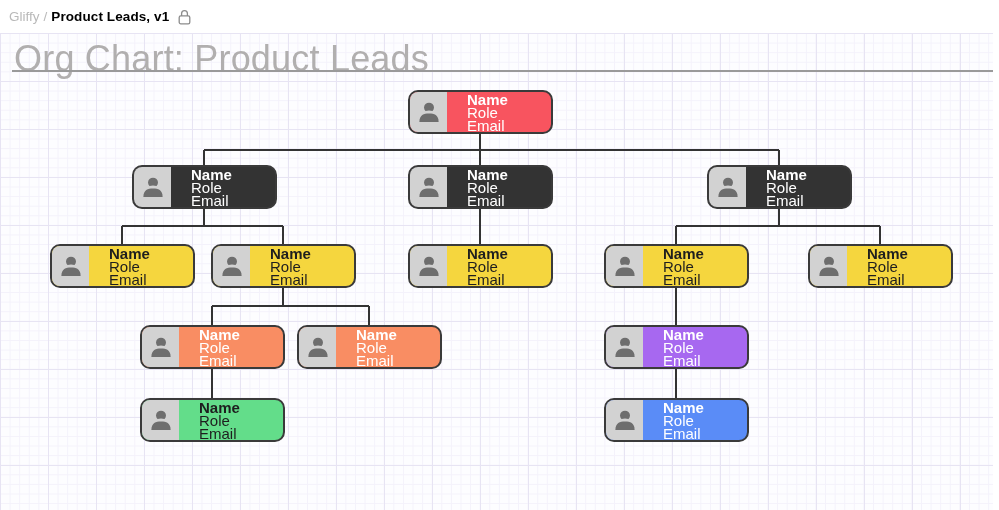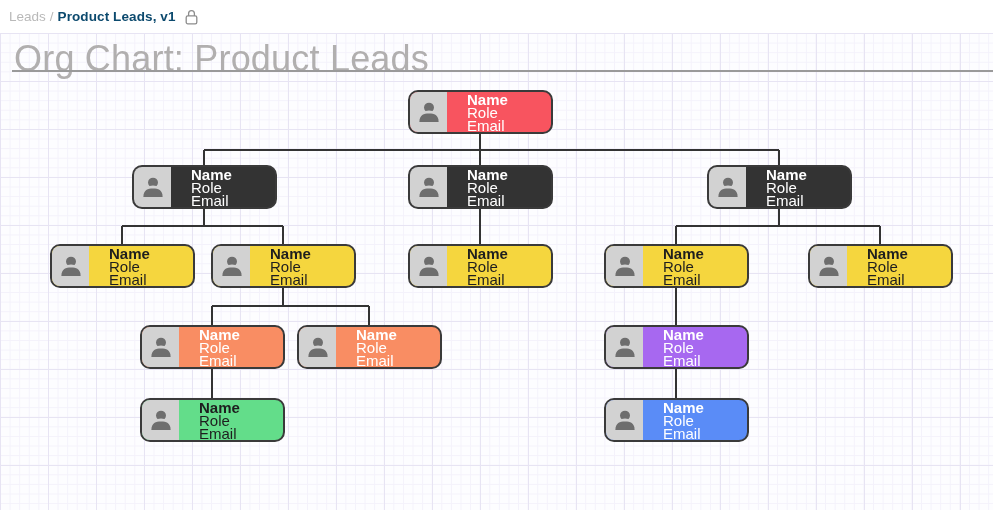--- a/index.html
+++ b/index.html
@@ -7,21 +7,21 @@
     width:999px;height:510px;overflow:hidden;position:relative;
     font-family:"Liberation Sans",sans-serif;background:#ffffff;
   }
   
   .header{
     position:absolute;left:0;top:0;width:999px;height:33px;background:#ffffff;
     display:flex;align-items:center;padding-left:9px;box-sizing:border-box;z-index:5;
   }
   .crumb-app{color:#b9b9b9;font-size:13.5px;}
   .crumb-sep{color:#b9b9b9;font-size:13.5px;margin:0 4px;}
-  .crumb-doc{color:#0c4a6e;font-size:13.5px;font-weight:bold;letter-spacing:.1px;}
+  .crumb-doc{color:#000000;font-size:13.5px;font-weight:bold;letter-spacing:.1px;}
   .lock{margin-left:9px;display:flex;align-items:center;}
   
   .canvas{
     position:absolute;left:0;top:33px;width:999px;height:477px;
     background-color:#fdfdff;
     background-image:
       linear-gradient(#e7e4f3 1px, transparent 1px),
       linear-gradient(90deg, #e7e4f3 1px, transparent 1px),
       linear-gradient(#f4f2fb 1px, transparent 1px),
       linear-gradient(90deg, #f4f2fb 1px, transparent 1px);
@@ -49,21 +49,21 @@
   .card .lines{
     display:flex;flex-direction:column;justify-content:center;padding-left:20px;
     font-size:15px;line-height:13px;
   }
   .card .lines .nm{font-weight:bold;}
 </style>
 </head>
 <body>
 
 <div class="header">
-  <span class="crumb-app">Leads</span>
+  <span class="crumb-app">Gliffy</span>
   <span class="crumb-sep">/</span>
   <span class="crumb-doc">Product Leads, v1</span>
   <span class="lock">
     <svg width="13" height="16" viewBox="0 0 13 16" fill="none">
       <path d="M3.6 7 V4.6 a2.9 2.9 0 0 1 5.8 0 V7" stroke="#8c8c8c" stroke-width="1.3"></path>
       <rect x="1.2" y="6.8" width="10.6" height="8" rx="1.6" stroke="#8c8c8c" stroke-width="1.3"></rect>
     </svg>
   </span>
 </div>
 

